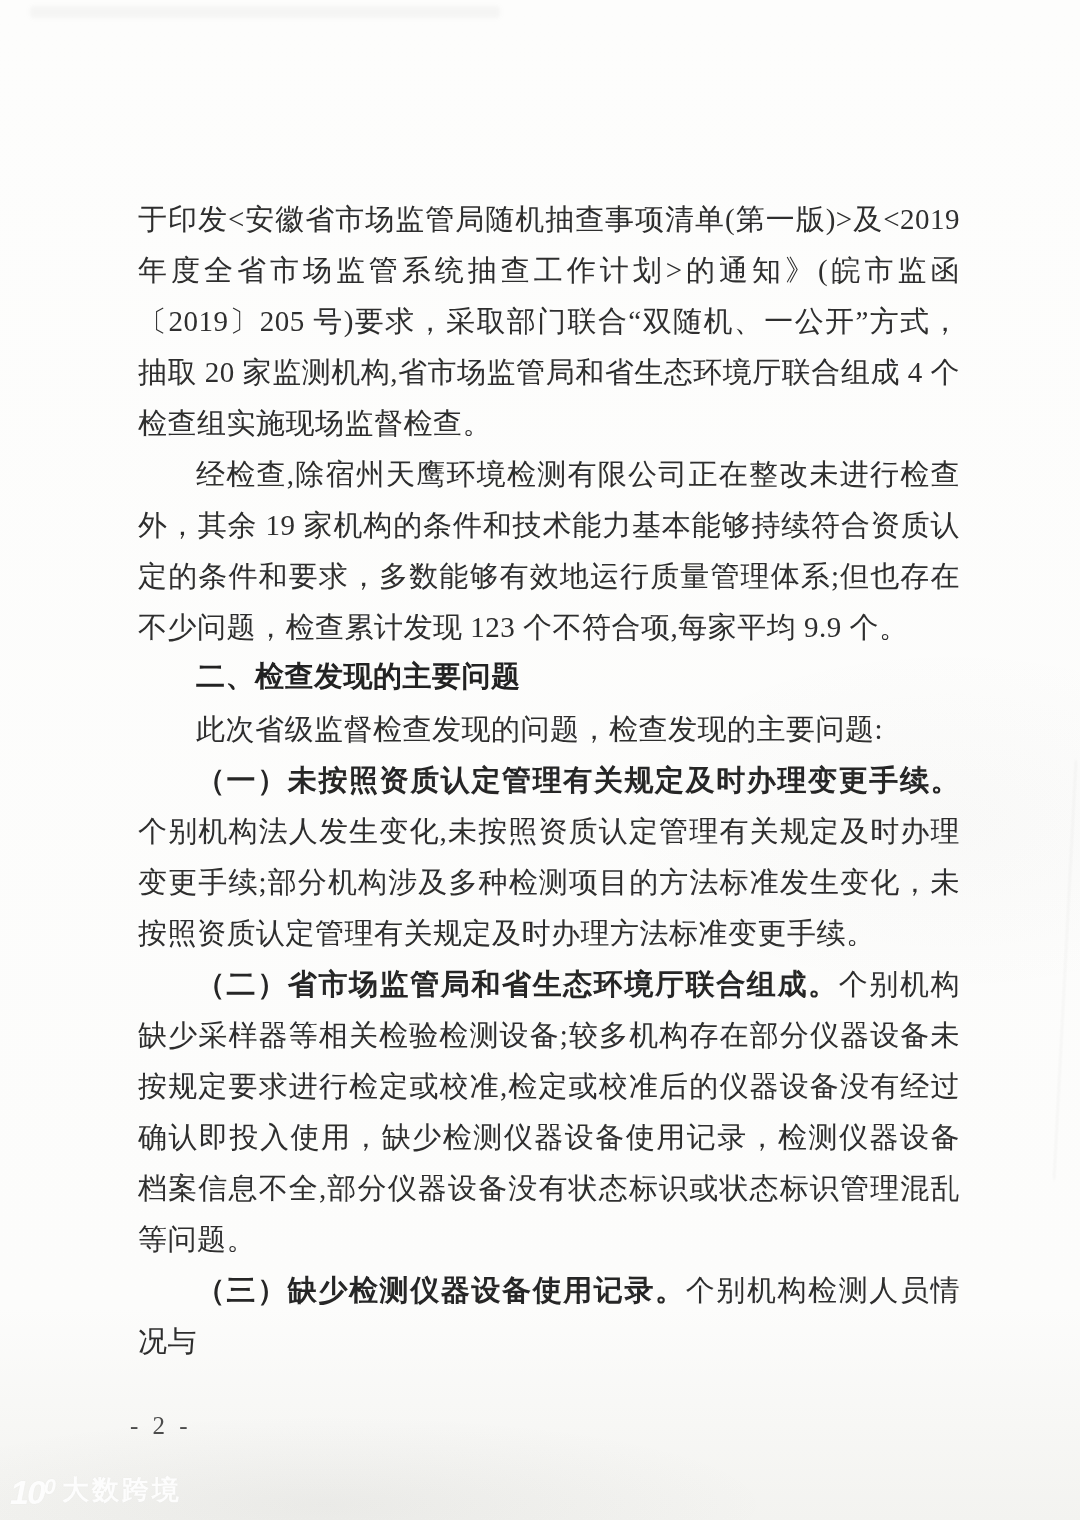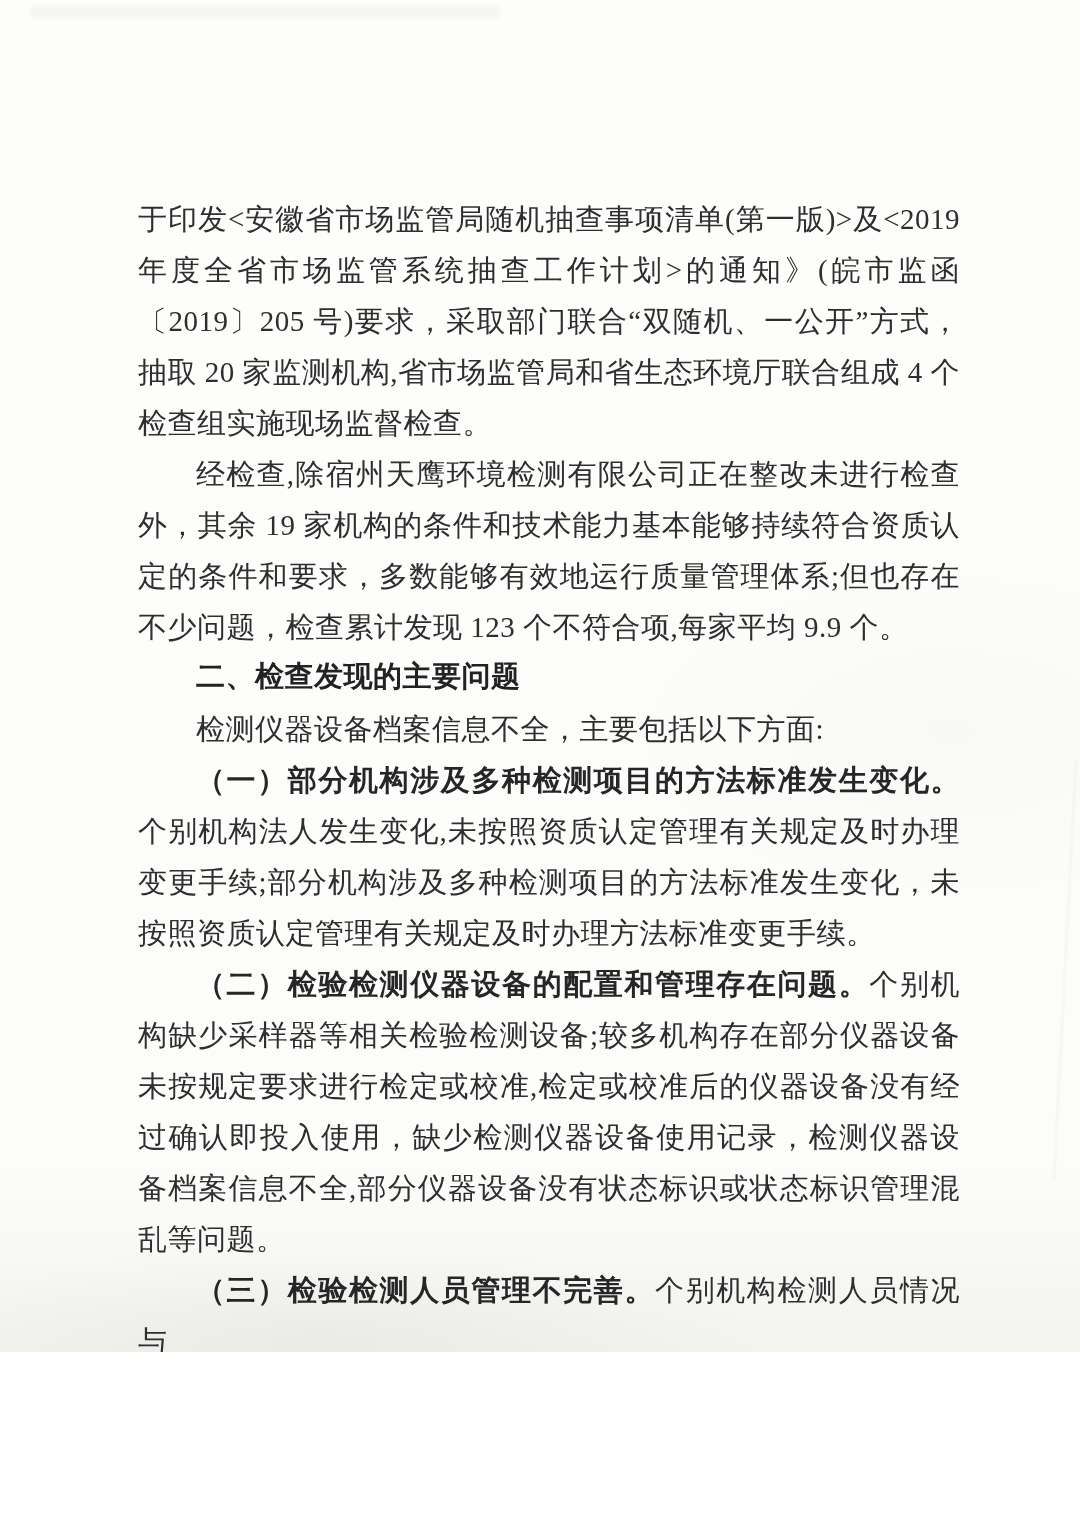--- a/index.html
+++ b/index.html
@@ -3,21 +3,21 @@
 <meta charset="utf-8">
 <style>
   html, body {
     margin: 0;
     padding: 0;
     background: #ffffff;
   }
   .page {
     position: relative;
     width: 1080px;
-    height: 1352px;
+    height: 1520px;
     overflow: hidden;
     background:
       radial-gradient(ellipse 500px 260px at 88% 54%, rgba(60,60,55,0.018), transparent 70%),
       radial-gradient(ellipse 600px 120px at 30% 99%, rgba(60,60,55,0.05), transparent 75%),
       linear-gradient(180deg, #fdfdfc 0%, #fcfcfb 86%, #f3f3f0 100%);
     font-family: "Liberation Serif", "DejaVu Serif", serif;
     color: #2e2e2e;
   }
   
   .smudge-top {
@@ -110,27 +110,27 @@
   <div class="crease-right"></div>
 
   <div class="content">
 
     <p><span>于印发&lt;安徽省市场监管局随机抽查事项清单(第一版)&gt;及&lt;2019 年度全省市场监管系统抽查工作计划&gt;的通知》(皖市监函〔2019〕205 号)要求，采取部门联合“双随机、一公开”方式，抽取 20 家监测机构,省市场监管局和省生态环境厅联合组成 4 个检查组实施现场监督检查。</span></p>
 
     <p class="para-indent"><span>经检查,除宿州天鹰环境检测有限公司正在整改未进行检查外，其余 19 家机构的条件和技术能力基本能够持续符合资质认定的条件和要求，多数能够有效地运行质量管理体系;但也存在不少问题，检查累计发现 123 个不符合项,每家平均 9.9 个。</span></p>
 
     <p class="section-heading"><span>二、检查发现的主要问题</span></p>
 
-    <p class="para-indent"><span>检测仪器设备档案信息不全，主要包括以下方面:</span></p>
+    <p class="para-indent"><span>此次省级监督检查发现的问题，检查发现的主要问题:</span></p>
 
-    <p class="para-indent"><span class="issue-lead">（一）部分机构涉及多种检测项目的方法标准发生变化。</span><span>个别机构法人发生变化,未按照资质认定管理有关规定及时办理变更手续;部分机构涉及多种检测项目的方法标准发生变化，未按照资质认定管理有关规定及时办理方法标准变更手续。</span></p>
+    <p class="para-indent"><span class="issue-lead">（一）未按照资质认定管理有关规定及时办理变更手续。</span><span>个别机构法人发生变化,未按照资质认定管理有关规定及时办理变更手续;部分机构涉及多种检测项目的方法标准发生变化，未按照资质认定管理有关规定及时办理方法标准变更手续。</span></p>
 
-    <p class="para-indent"><span class="issue-lead">（二）检验检测仪器设备的配置和管理存在问题。</span><span>个别机构缺少采样器等相关检验检测设备;较多机构存在部分仪器设备未按规定要求进行检定或校准,检定或校准后的仪器设备没有经过确认即投入使用，缺少检测仪器设备使用记录，检测仪器设备档案信息不全,部分仪器设备没有状态标识或状态标识管理混乱等问题。</span></p>
+    <p class="para-indent"><span class="issue-lead">（二）省市场监管局和省生态环境厅联合组成。</span><span>个别机构缺少采样器等相关检验检测设备;较多机构存在部分仪器设备未按规定要求进行检定或校准,检定或校准后的仪器设备没有经过确认即投入使用，缺少检测仪器设备使用记录，检测仪器设备档案信息不全,部分仪器设备没有状态标识或状态标识管理混乱等问题。</span></p>
 
-    <p class="para-indent"><span class="issue-lead">（三）检验检测人员管理不完善。</span><span>个别机构检测人员情况与</span></p>
+    <p class="para-indent"><span class="issue-lead">（三）缺少检测仪器设备使用记录。</span><span>个别机构检测人员情况与</span></p>
 
   </div>
 
   <div class="page-number">- 2 -</div>
 
   <div class="watermark">
     <span class="wm-logo"><span>10</span><span class="o-sup">0</span></span>
     <span class="wm-text">大数跨境</span>
   </div>
 

